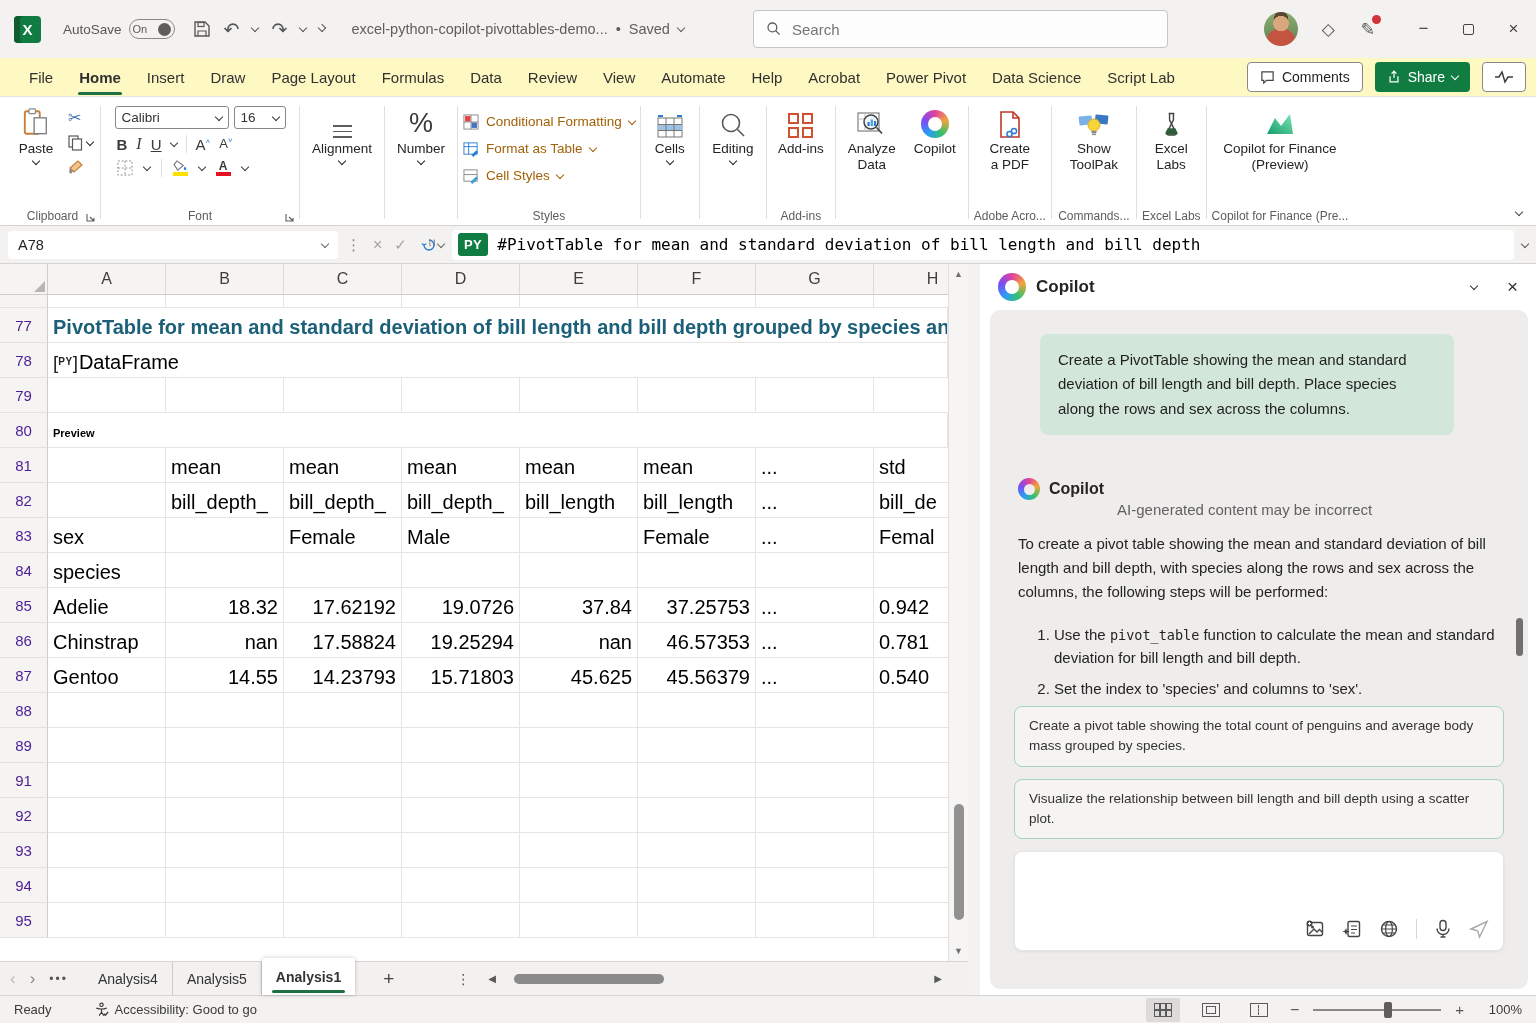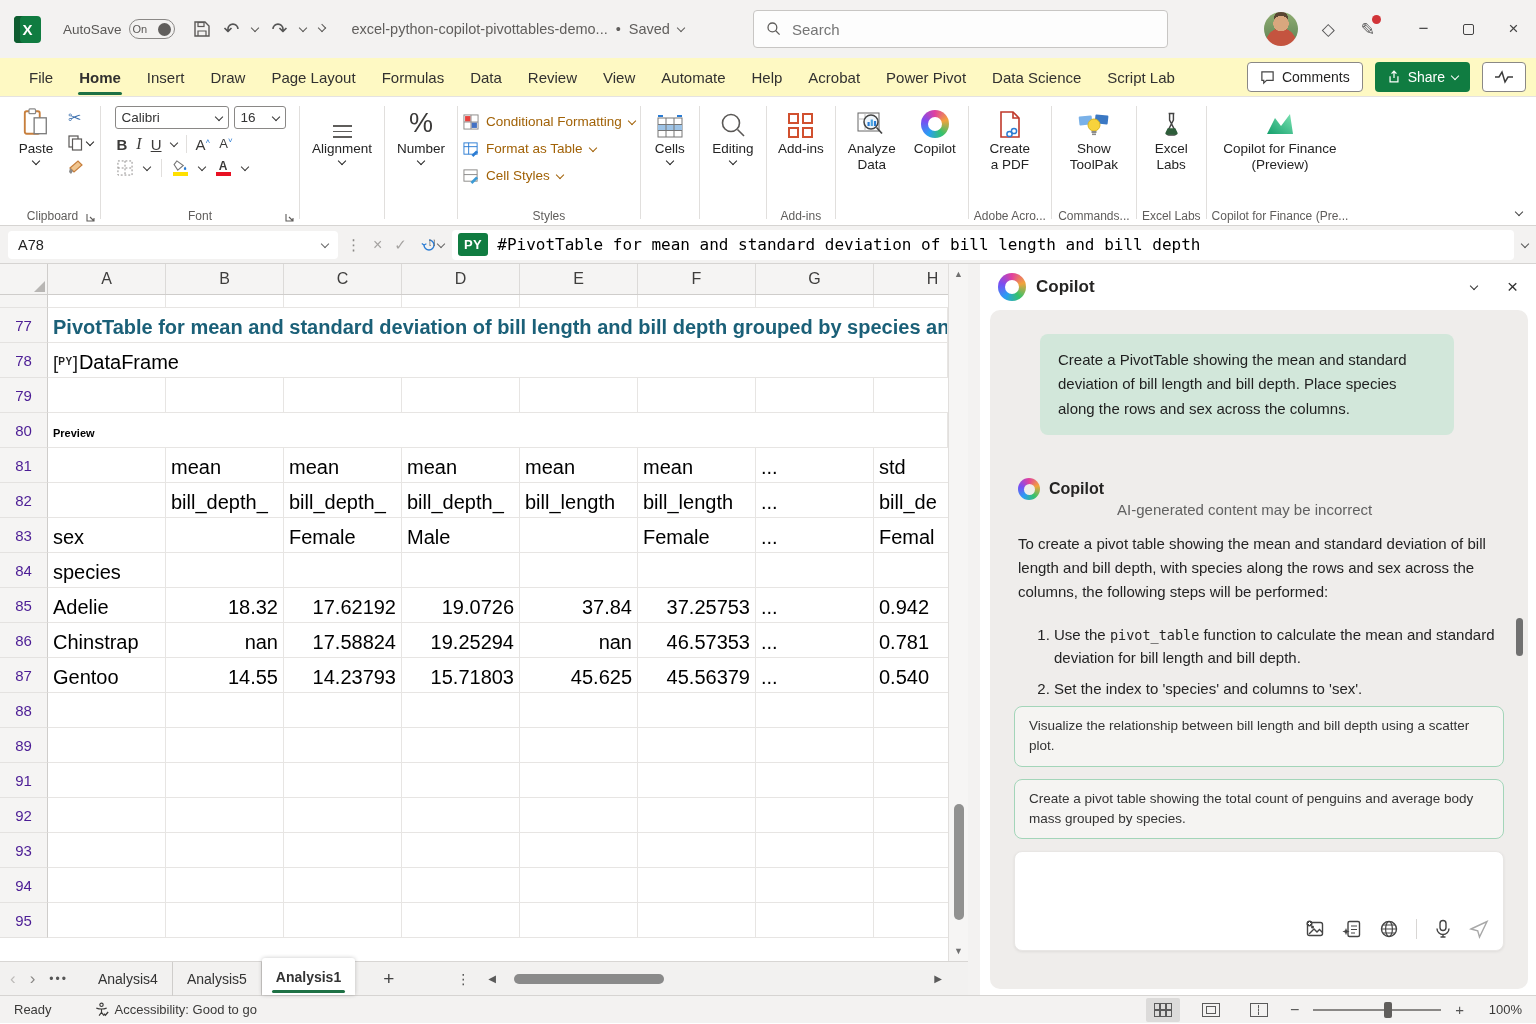--- a/index.html
+++ b/index.html
@@ -934,22 +934,22 @@
           <span class="disclaimer">AI-generated content may be incorrect</span>
         </div>
         <div class="resp-text">To create a pivot table showing the mean and standard deviation of bill length and bill depth, with species along the rows and sex across the columns, the following steps will be performed:</div>
         <ol class="steps">
             <li>Use the <code>pivot_table</code> function to calculate the mean and standard deviation for bill length and bill depth.</li>
             <li>Set the index to 'species' and columns to 'sex'.</li>
           </ol>
         <span class="cp-thumb"></span>
       </div>
       <div class="chips">
+          <div class="chip">Create a pivot table showing the total count of penguins and average body mass grouped by species.</div>
           <div class="chip">Visualize the relationship between bill length and bill depth using a scatter plot.</div>
-          <div class="chip">Create a pivot table showing the total count of penguins and average body mass grouped by species.</div>
         </div>
       <div class="cp-input">
         <div class="in-icons">
           <span>
             <svg width="20" height="20" viewBox="0 0 20 20">
                 <rect x="2.5" y="3.5" width="15" height="13" rx="2" fill="none" stroke="#454545" stroke-width="1.4"></rect>
                 <circle cx="7.5" cy="8" r="1.5" fill="#454545"></circle>
                 <path d="M4 15l5-5 3 3 2.5-2.5 3 3" fill="none" stroke="#454545" stroke-width="1.4"></path>
                 <circle cx="4.5" cy="4.5" r="3" fill="#454545"></circle>
                 <path d="M4.5 3v3M3 4.5h3" stroke="#fff" stroke-width="1"></path>

